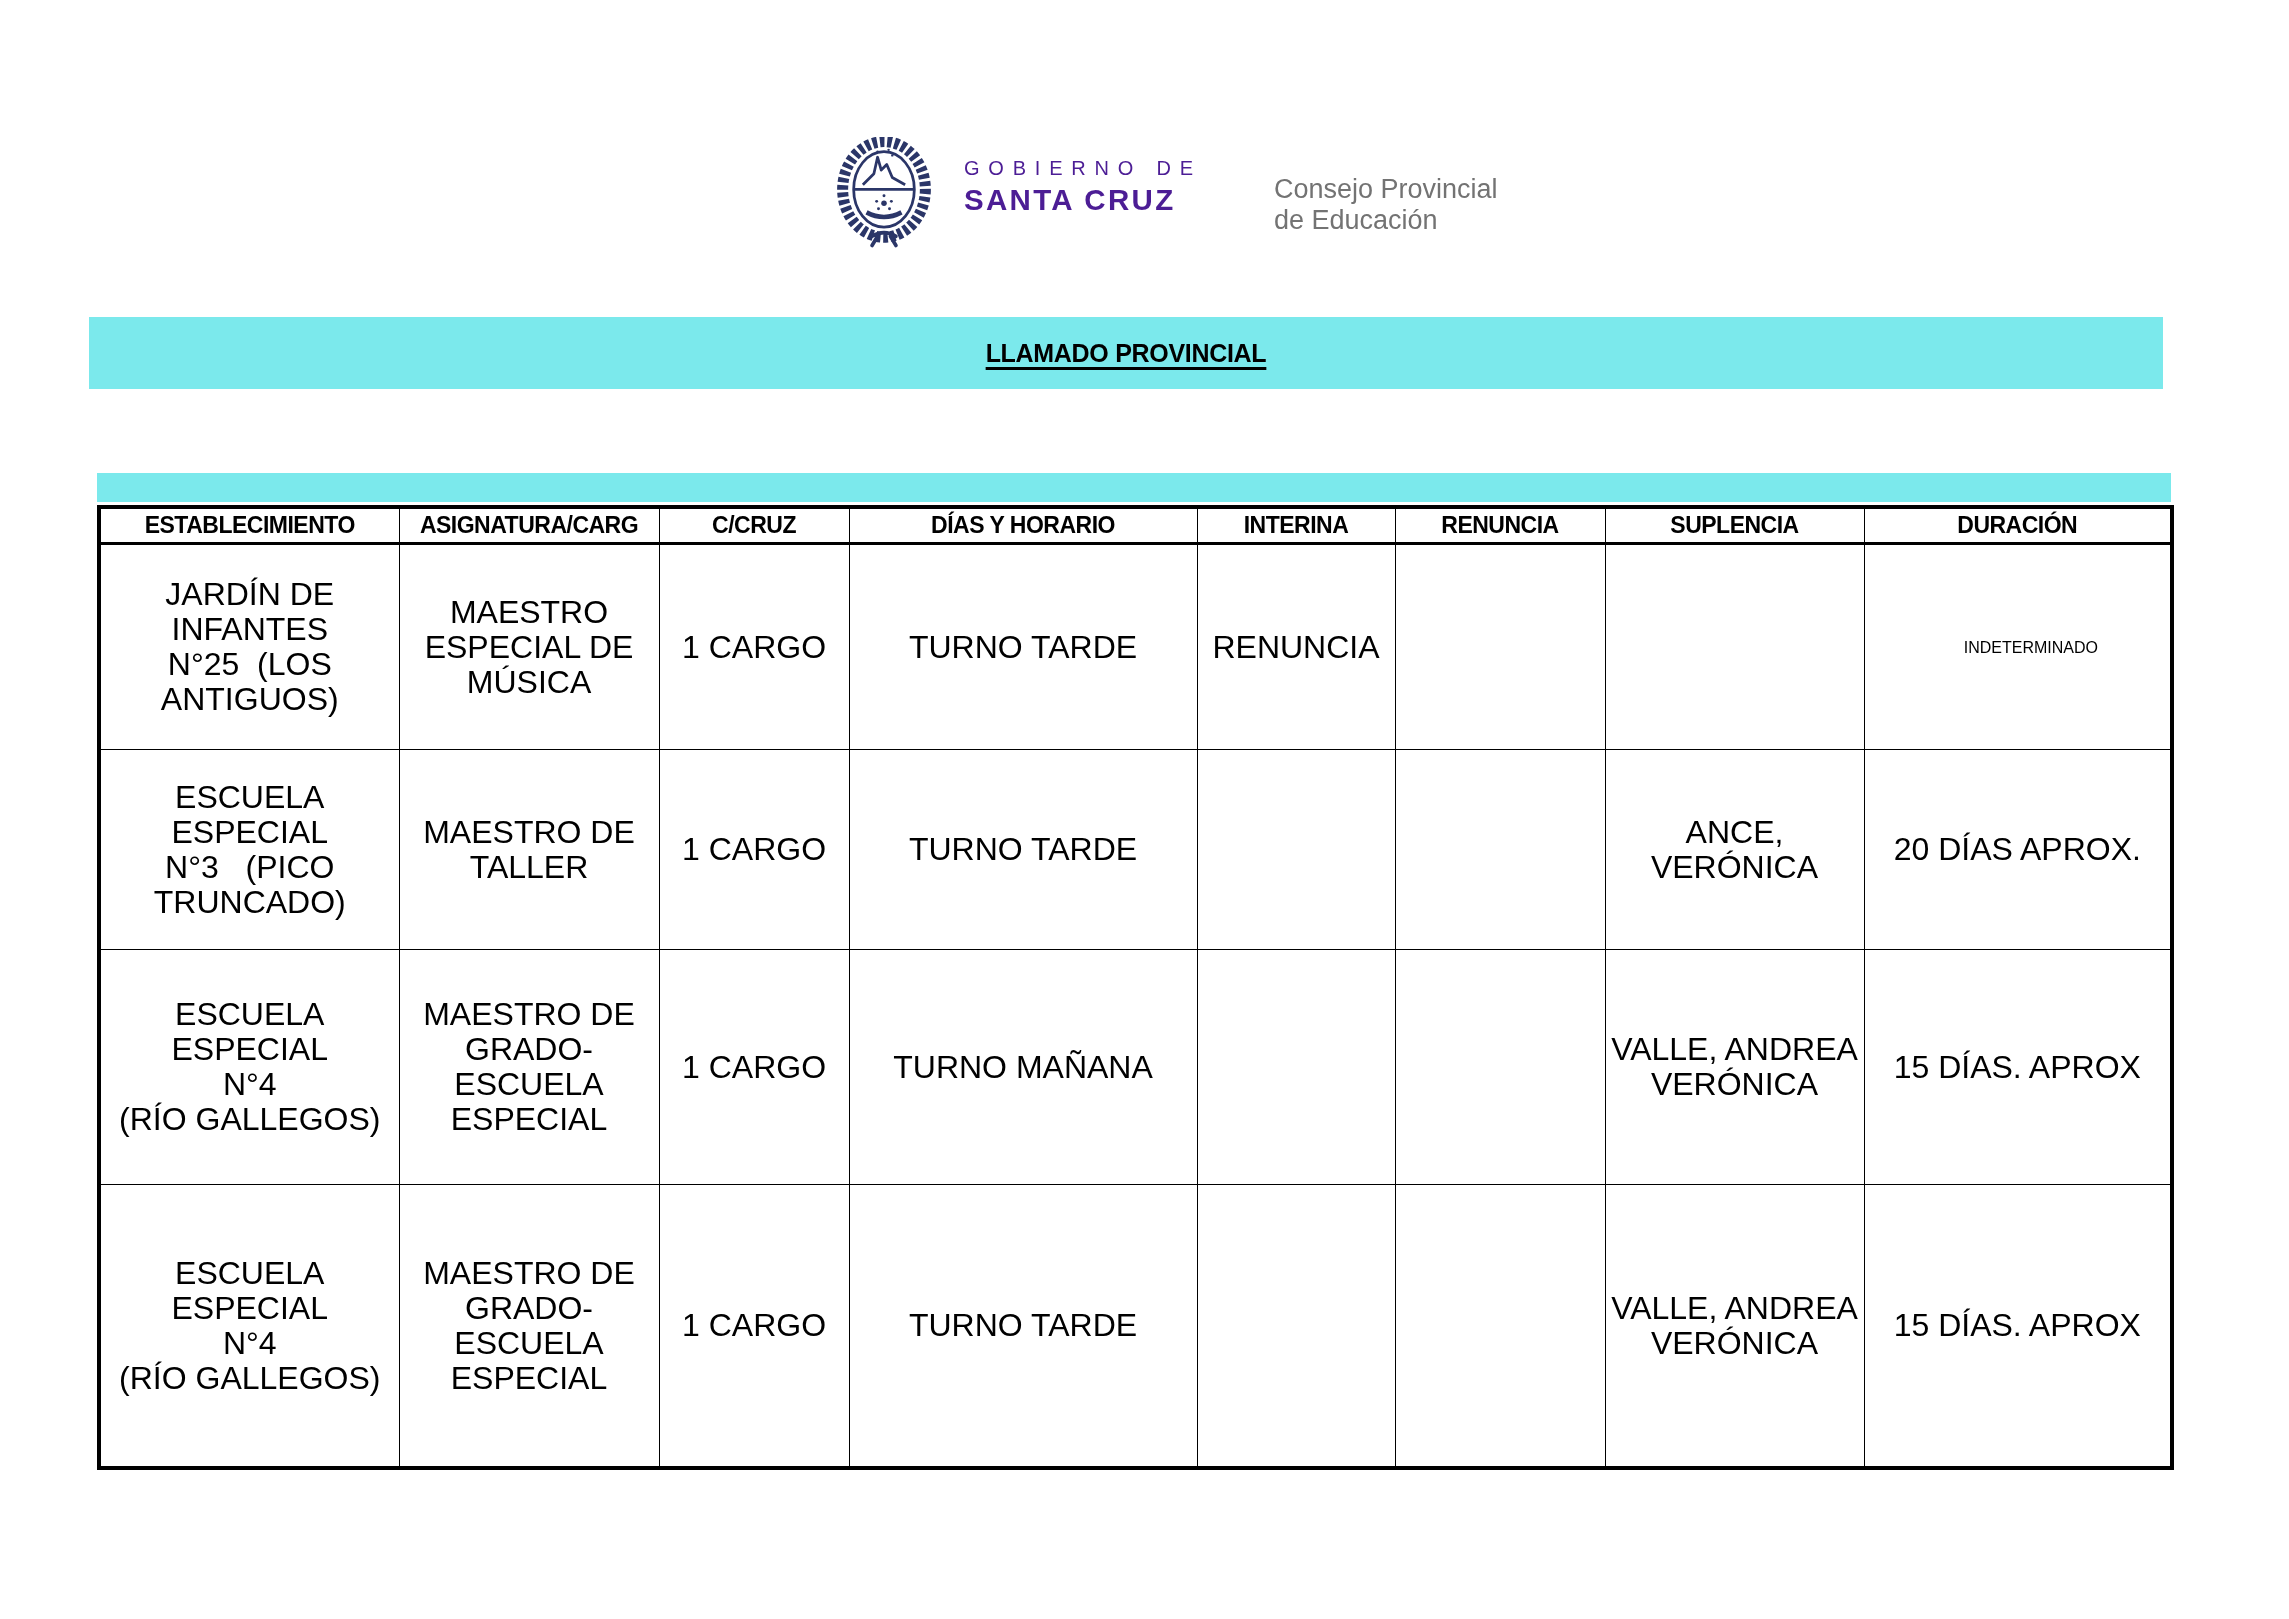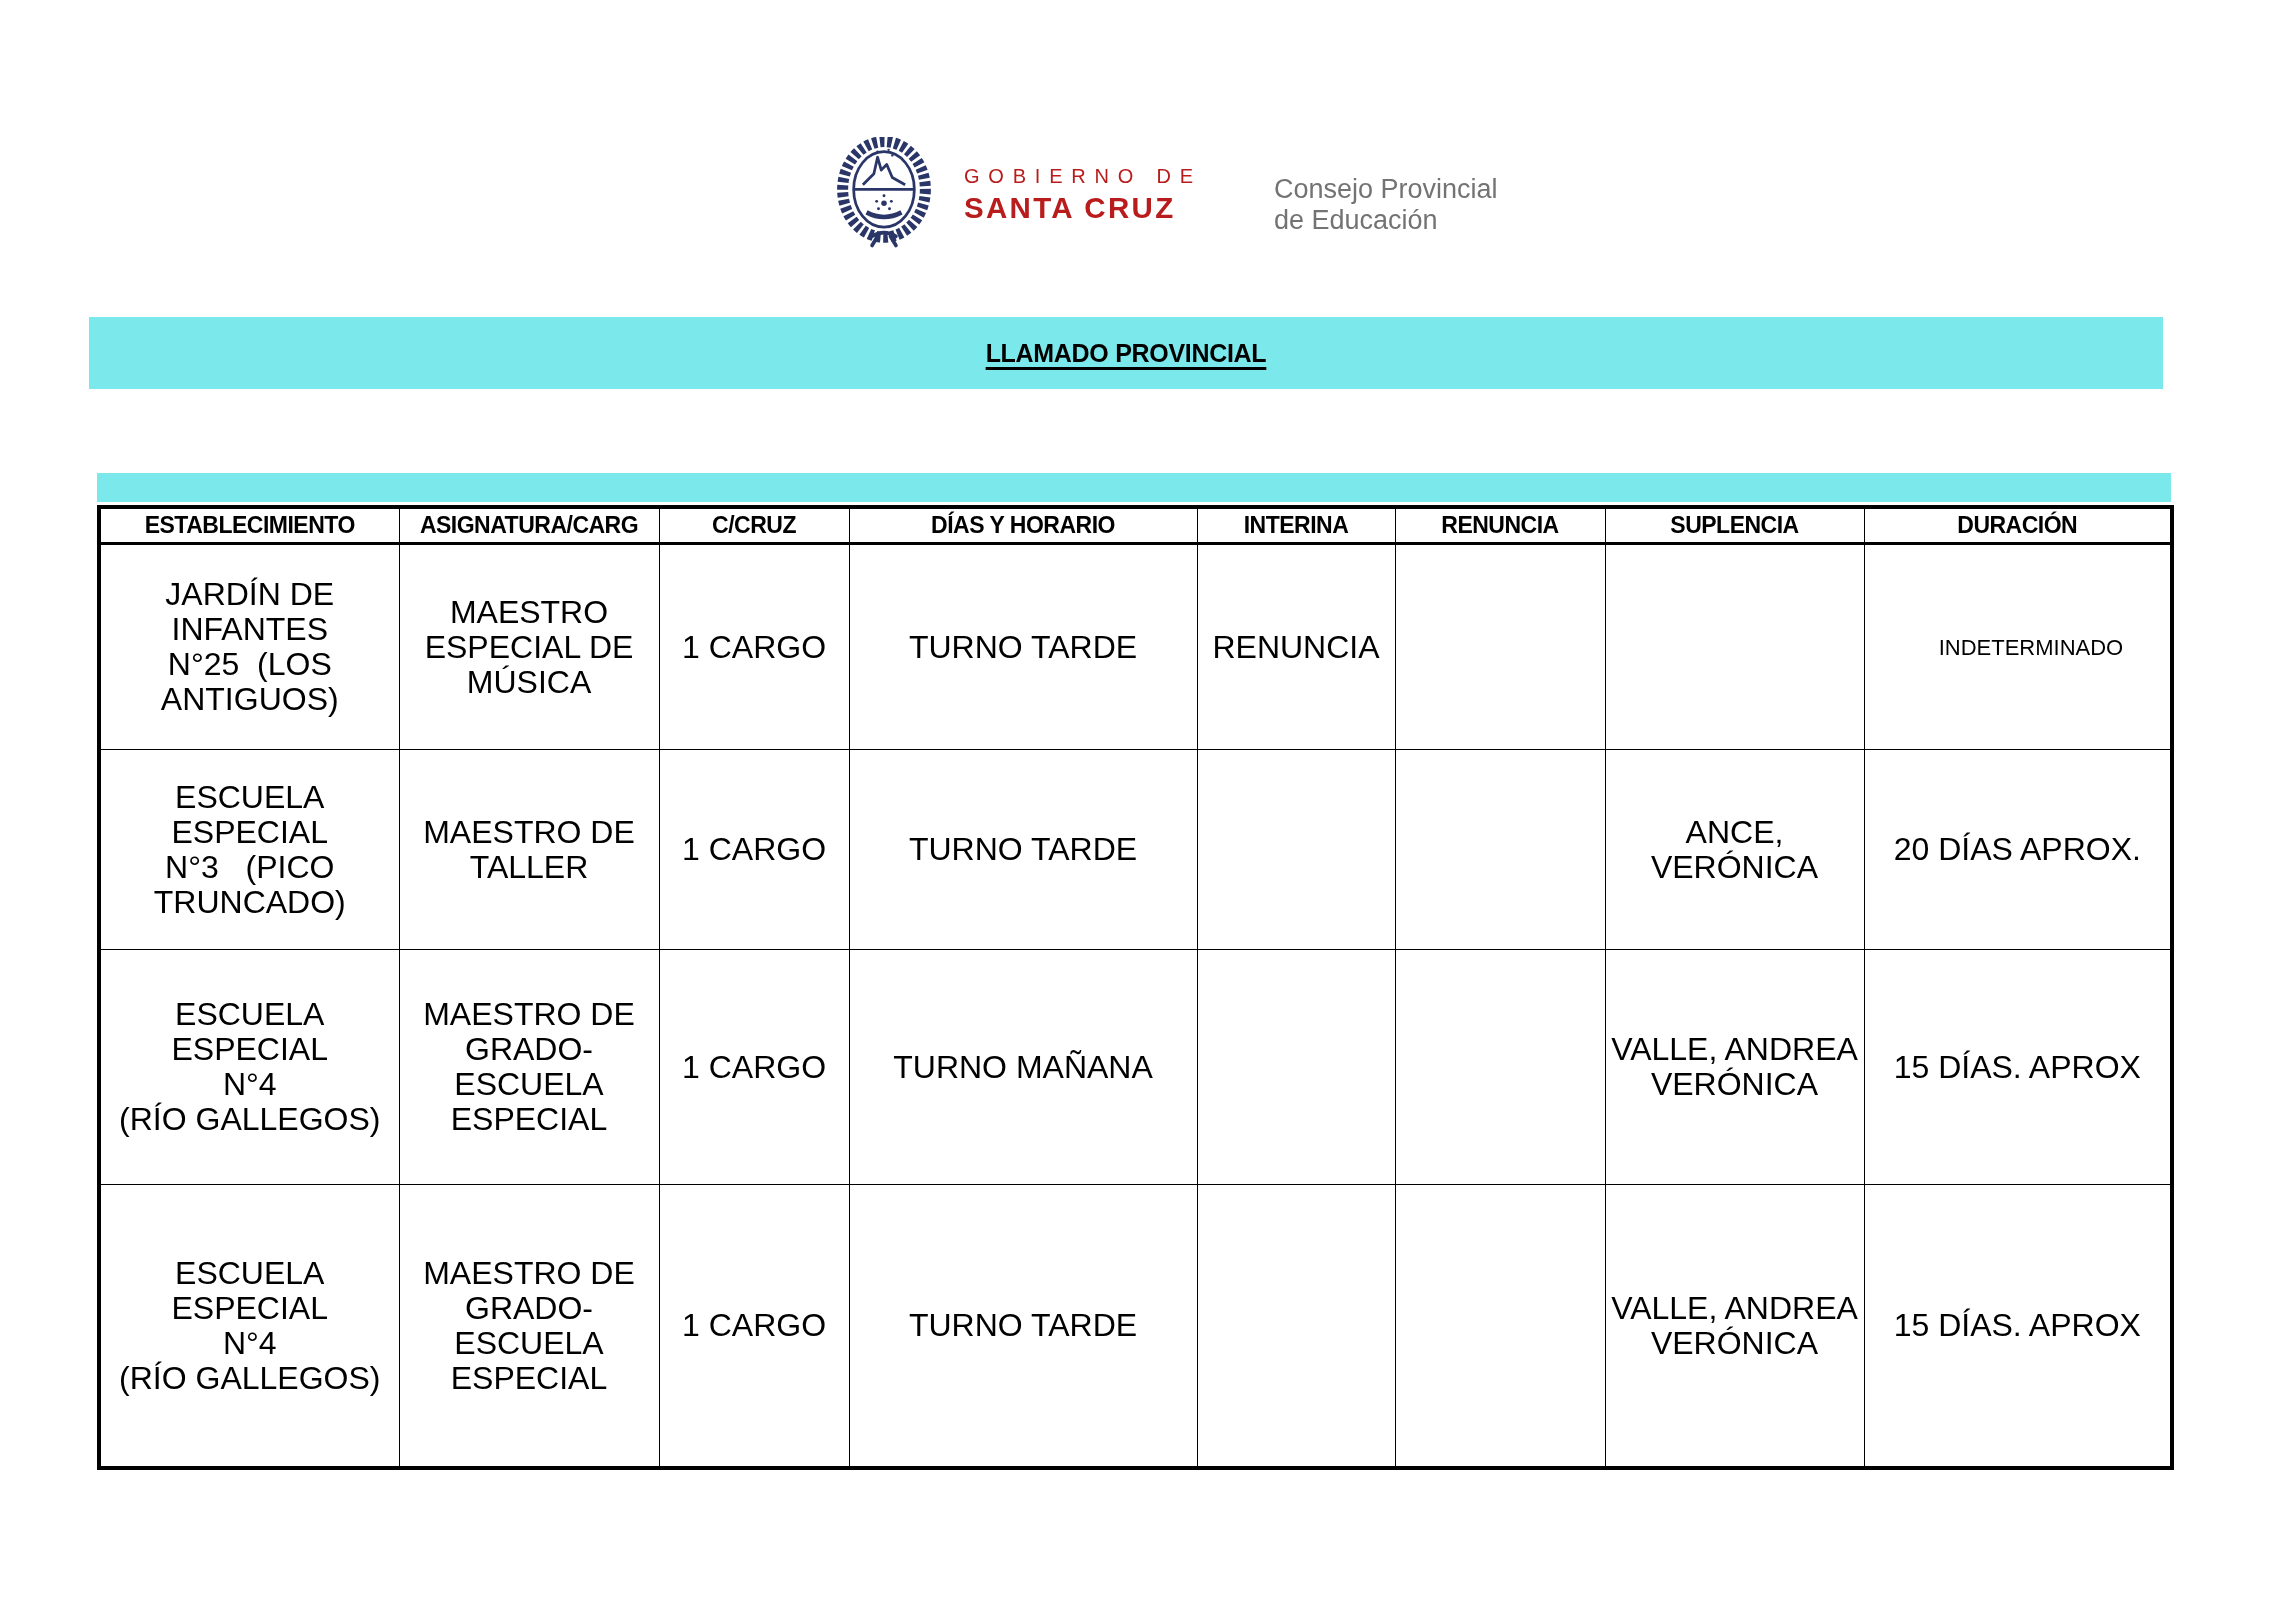--- a/index.html
+++ b/index.html
@@ -15,21 +15,21 @@
 
   
   .brand {
     position: absolute;
     left: 835px;
     top: 137px;
     display: flex;
     align-items: flex-start;
   }
   .coat { width: 98px; height: 114px; }
-  .gob-block { margin-left: 31px; margin-top: 28px; color: #b91c1c; }
+  .gob-block { margin-left: 31px; margin-top: 20px; color: #4c1d95; }
   .gob-line1 {
     font-size: 20px;
     letter-spacing: 8.8px;
     font-weight: 400;
     white-space: nowrap;
   }
   .gob-line2 {
     font-size: 29.5px;
     font-weight: bold;
     letter-spacing: 2.3px;
@@ -123,21 +123,21 @@
     vertical-align: middle;
     font-size: 32px;
     line-height: 35px;
     padding: 0 3.7px;
     white-space: pre-wrap;
   }
   tr.row-1 td { height: 204px; }
   tr.row-2 td { height: 199px; }
   tr.row-3 td { height: 234px; }
   tr.row-4 td { height: 281px; }
-  td.cell-small { font-size: 22px; padding-left: 31px; }
+  td.cell-small { font-size: 16px; padding-left: 31px; }
 </style>
 </head>
 <body>
 
 <div class="page">
 
   <div class="brand">
     <div class="coat">
       <svg viewBox="0 0 106 124" width="98" height="114" xmlns="http://www.w3.org/2000/svg">
         <g fill="none" stroke="#2b3668">

